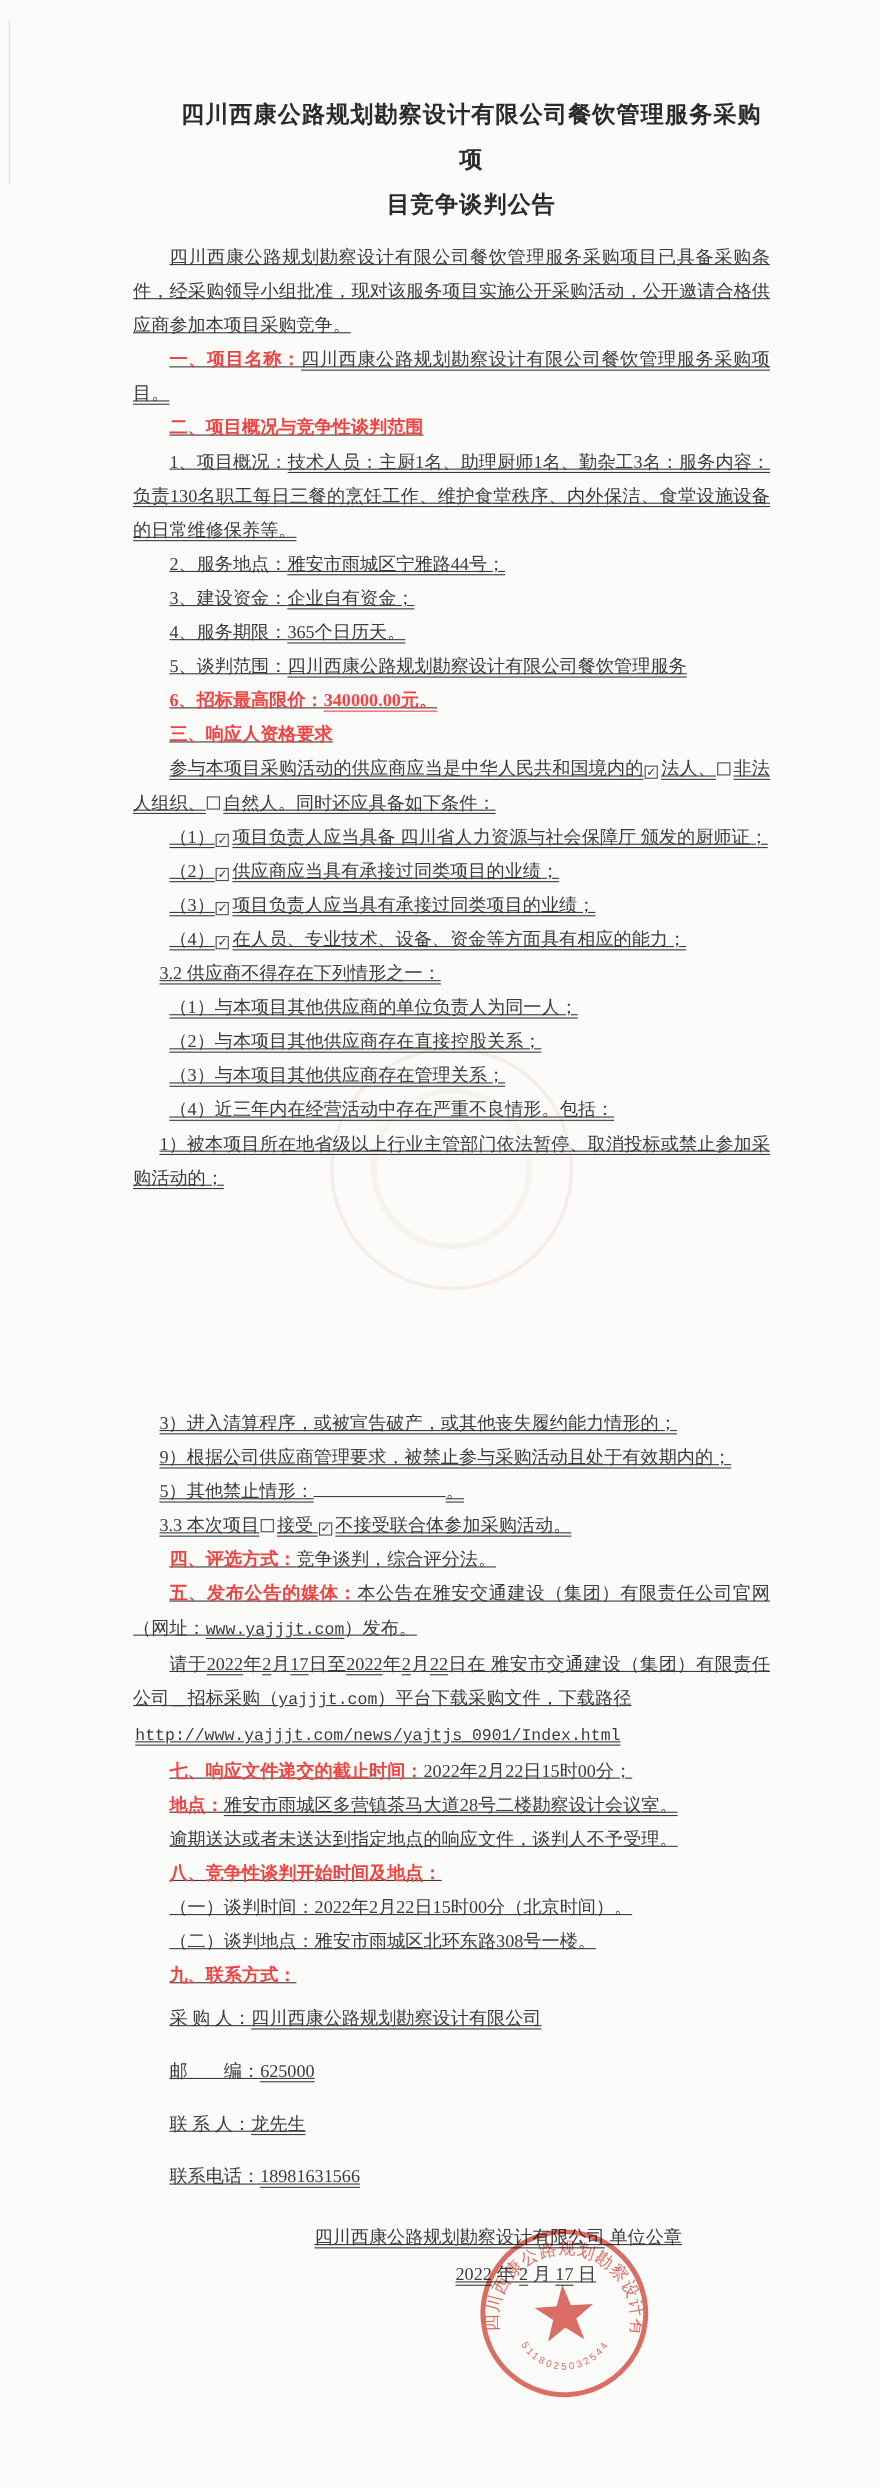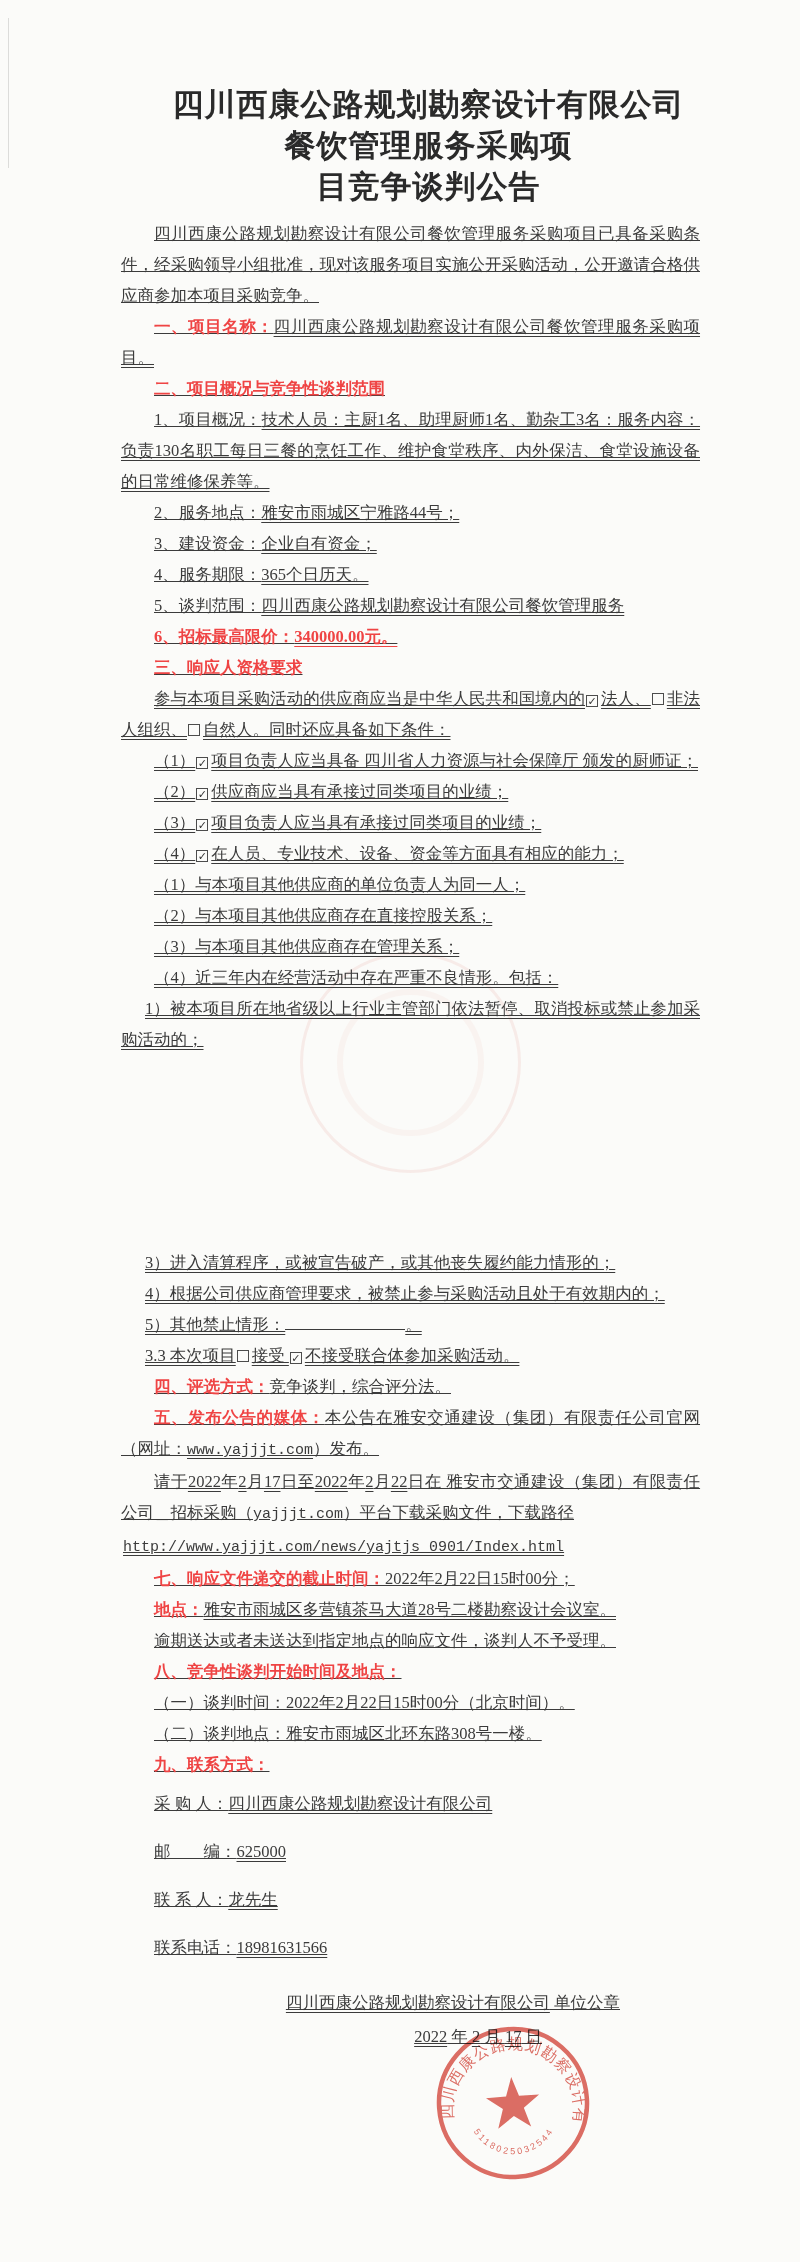--- a/index.html
+++ b/index.html
@@ -8,21 +8,21 @@
     width:800px;
     height:2262px;
     margin:0 auto;
     background:#fbfbf9;
     overflow:hidden;
     font-family:"Liberation Serif","DejaVu Serif",serif;
     color:#3b3b3b;
   }
   .scan-edge{position:absolute;left:8px;top:18px;width:1px;height:150px;background:rgba(110,110,110,.22);}
   .content{position:relative;padding:84px 100px 0 121px;width:579px;z-index:2;}
-  .title{font-size:31px;line-height:41px;font-weight:bold;text-align:center;color:#2a2a2a;letter-spacing:1px;margin-left:36px;}
+  .title{font-size:21px;line-height:41px;font-weight:bold;text-align:center;color:#2a2a2a;letter-spacing:1px;margin-left:36px;}
   .body-block{margin-top:11px;text-decoration:underline;}
   .body-block p{margin:0;font-size:16.5px;line-height:31px;text-align:justify;}
   .ind2{text-indent:33px;}
   .ind15{text-indent:24px;}
   .noind{text-indent:2px;}
   .gap{height:192px;}
   .contact{line-height:48px !important;text-indent:33px;}
   .sign1{text-align:right !important;padding-right:80px;margin-top:14px !important;line-height:34px !important;}
   .sign2{text-align:right !important;padding-right:158px;line-height:34px !important;}
   .b{font-weight:bold;color:#ef4444;}
@@ -66,28 +66,29 @@
         <p class="ind2"><span class="">3、建设资金：</span><span class="u ">企业自有资金；</span></p>
         <p class="ind2"><span class="">4、服务期限：</span><span class="u ">365个日历天。</span></p>
         <p class="ind2"><span class="">5、谈判范围：</span><span class="u ">四川西康公路规划勘察设计有限公司餐饮管理服务</span></p>
         <p class="ind2"><span class="b ">6、招标最高限价：</span><span class="b u ">340000.00元。</span></p>
         <p class="ind2"><span class="b ">三、响应人资格要求</span></p>
         <p class="ind2"><span class="u ">参与本项目采购活动的供应商应当是中华人民共和国境内的</span><span class="cb on">✓</span><span class="u ">法人、</span><span class="cb"></span><span class="u ">非法人组织、</span><span class="cb"></span><span class="u ">自然人。同时还应具备如下条件：</span></p>
         <p class="ind2"><span class="u ">（1）</span><span class="cb on">✓</span><span class="u ">项目负责人应当具备 四川省人力资源与社会保障厅 颁发的厨师证；</span></p>
         <p class="ind2"><span class="u ">（2）</span><span class="cb on">✓</span><span class="u ">供应商应当具有承接过同类项目的业绩；</span></p>
         <p class="ind2"><span class="u ">（3）</span><span class="cb on">✓</span><span class="u ">项目负责人应当具有承接过同类项目的业绩；</span></p>
         <p class="ind2"><span class="u ">（4）</span><span class="cb on">✓</span><span class="u ">在人员、专业技术、设备、资金等方面具有相应的能力；</span></p>
+        <p class="ind15"><span class="u ">3.2 供应商不得存在下列情形之一：</span></p>
         <p class="ind2"><span class="u ">（1）与本项目其他供应商的单位负责人为同一人；</span></p>
         <p class="ind2"><span class="u ">（2）与本项目其他供应商存在直接控股关系；</span></p>
         <p class="ind2"><span class="u ">（3）与本项目其他供应商存在管理关系；</span></p>
         <p class="ind2"><span class="u ">（4）近三年内在经营活动中存在严重不良情形。包括：</span></p>
         <p class="ind15"><span class="u ">1）被本项目所在地省级以上行业主管部门依法暂停、取消投标或禁止参加采购活动的；</span></p>
         <p class="gap"></p>
         <p class="ind15"><span class="u ">3）进入清算程序，或被宣告破产，或其他丧失履约能力情形的；</span></p>
-        <p class="ind15"><span class="u ">4）根据公司供应商管理要求，被禁止参与采购活动且处于有效期内的；</span></p>
+        <p class="ind15"><span class="u ">9）根据公司供应商管理要求，被禁止参与采购活动且处于有效期内的；</span></p>
         <p class="ind15"><span class="u ">5）其他禁止情形：</span><span class="blank" style="width: 120px;"></span><span class="u ">。</span></p>
         <p class="ind15"><span class="u ">3.3 本次项目</span><span class="cb"></span><span class="u ">接受 </span><span class="cb on">✓</span><span class="u ">不接受联合体参加采购活动。</span></p>
         <p class="ind2"><span class="b ">四、评选方式：</span><span class="">竞争谈判，综合评分法。</span></p>
         <p class="ind2"><span class="b ">五、发布公告的媒体：</span><span class="">本公告在雅安交通建设（集团）有限责任公司官网（网址：</span><span class="u mono">www.yajjjt.com</span><span class="">）发布。</span></p>
         <p class="ind2"><span class="">请于</span><span class="u ">2022</span><span class="">年</span><span class="u ">2</span><span class="">月</span><span class="u ">17</span><span class="">日至</span><span class="u ">2022</span><span class="">年</span><span class="u ">2</span><span class="">月</span><span class="u ">22</span><span class="">日在 雅安市交通建设（集团）有限责任公司＿招标采购（</span><span class="mono">yajjjt.com</span><span class="">）平台下载采购文件，下载路径</span></p>
         <p class="noind"><span class="u mono">http://www.yajjjt.com/news/yajtjs_0901/Index.html</span></p>
         <p class="ind2"><span class="b ">七、响应文件递交的截止时间：</span><span class="">2022年2月22日15时00分；</span></p>
         <p class="ind2"><span class="b ">地点：</span><span class="u ">雅安市雨城区多营镇茶马大道28号二楼勘察设计会议室。</span></p>
         <p class="ind2"><span class="">逾期送达或者未送达到指定地点的响应文件，谈判人不予受理。</span></p>
         <p class="ind2"><span class="b ">八、竞争性谈判开始时间及地点：</span></p>

